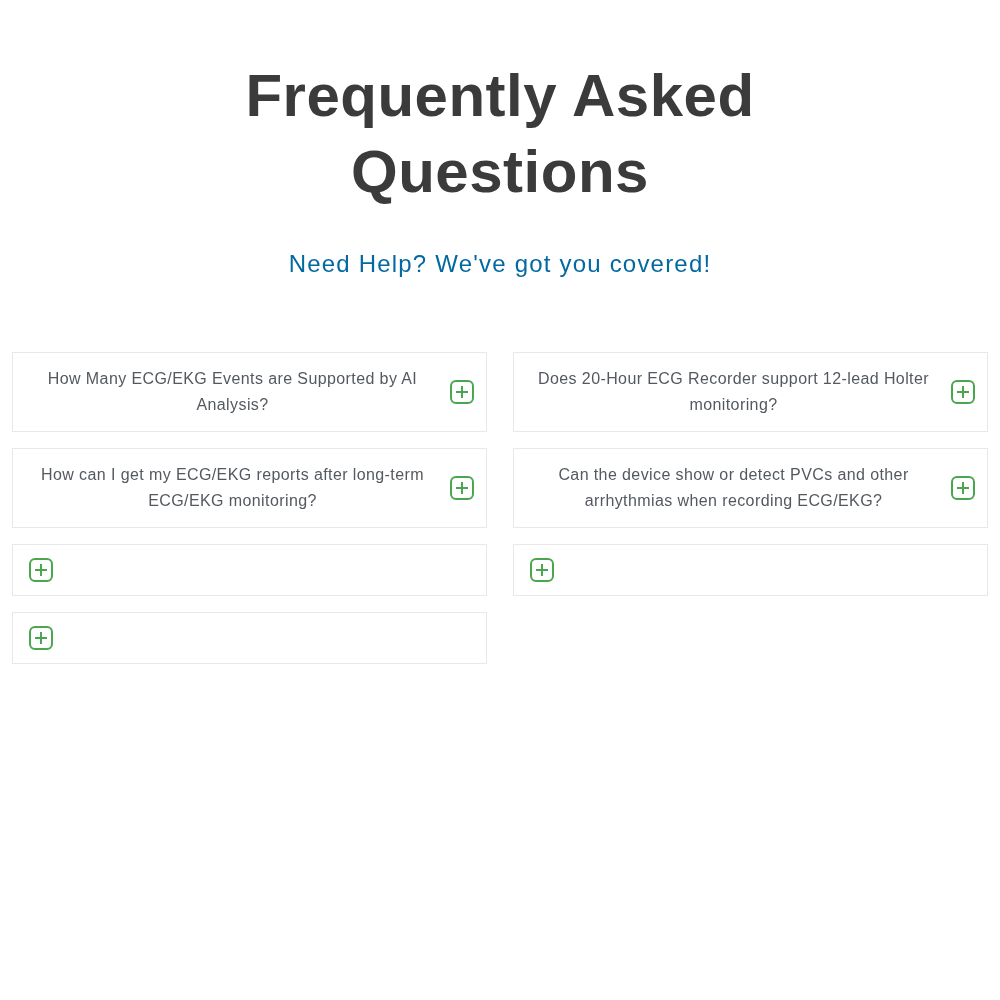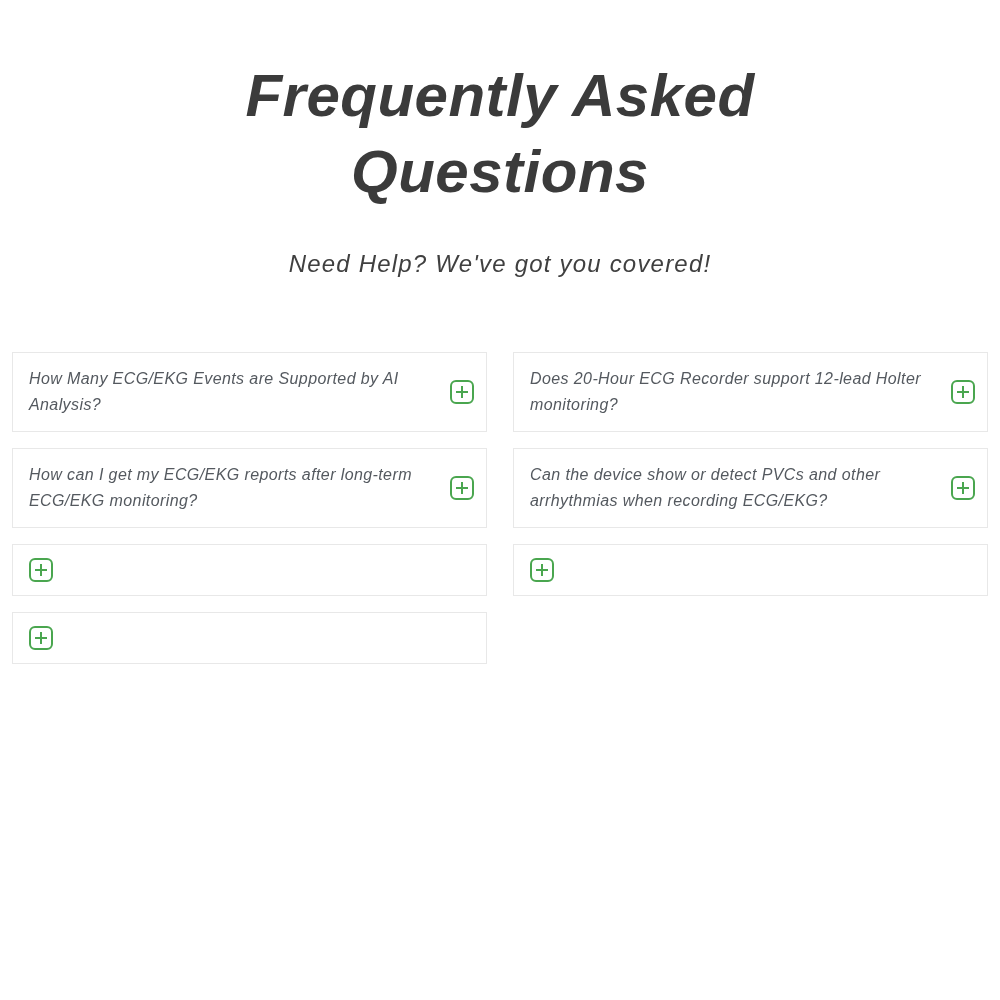--- a/index.html
+++ b/index.html
@@ -9,53 +9,53 @@
     width: 1000px;
     height: 1000px;
     overflow: hidden;
     font-family: "Liberation Sans", sans-serif;
   }
 
   .page {
     width: 1000px;
     height: 832px;
     position: relative;
-    font-style: italic;
   }
 
   .faq-header {
     padding-top: 58px;
     text-align: center;
   }
 
   .faq-title {
     margin: 0 auto;
     max-width: 620px;
     font-size: 60px;
     line-height: 76px;
     font-weight: 700;
     color: #3b3b3b;
     letter-spacing: 0.5px;
   }
 
   .faq-subtitle {
     margin: 40px auto 9px auto;
     font-size: 24px;
-    color: #404040;
+    color: #0369a1;
     letter-spacing: 1.2px;
     font-weight: 400;
   }
 
   .faq-grid {
     width: 976px;
     margin: 74px auto 0 auto;
     display: grid;
     grid-template-columns: 1fr 1fr;
     column-gap: 26px;
     row-gap: 16px;
+    text-align: center;
   }
 
   .faq-card {
     background: #ffffff;
     border: 1px solid #e8e8e8;
     display: flex;
     align-items: center;
     justify-content: space-between;
     padding: 13px 12px 13px 16px;
     box-sizing: border-box;

